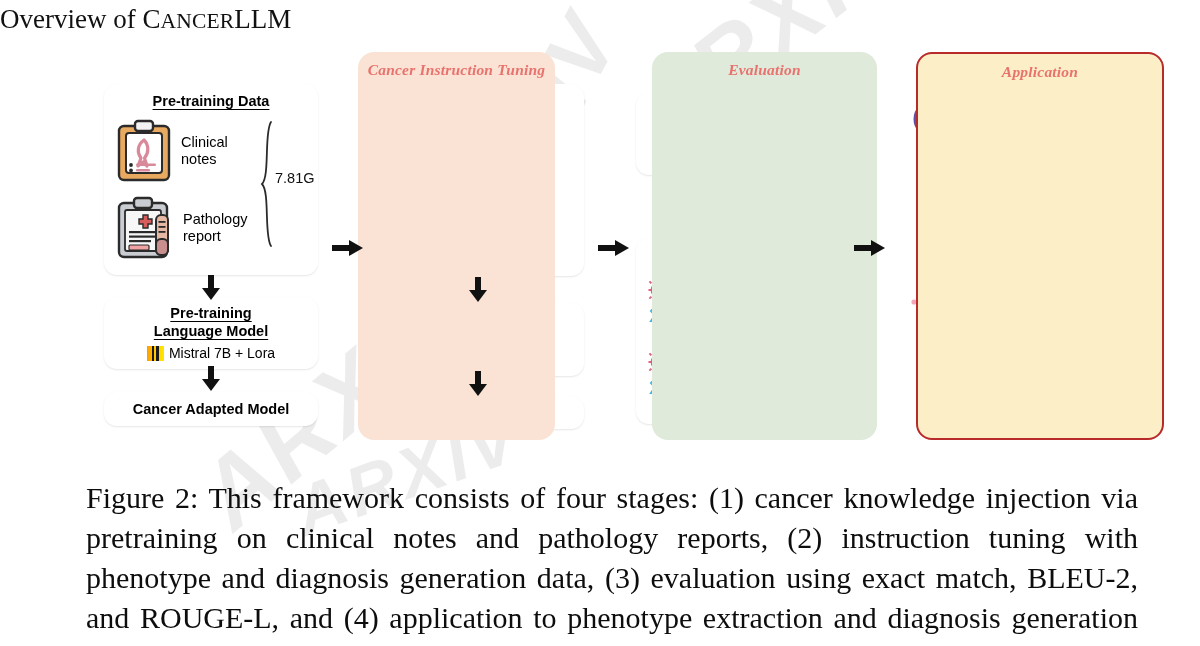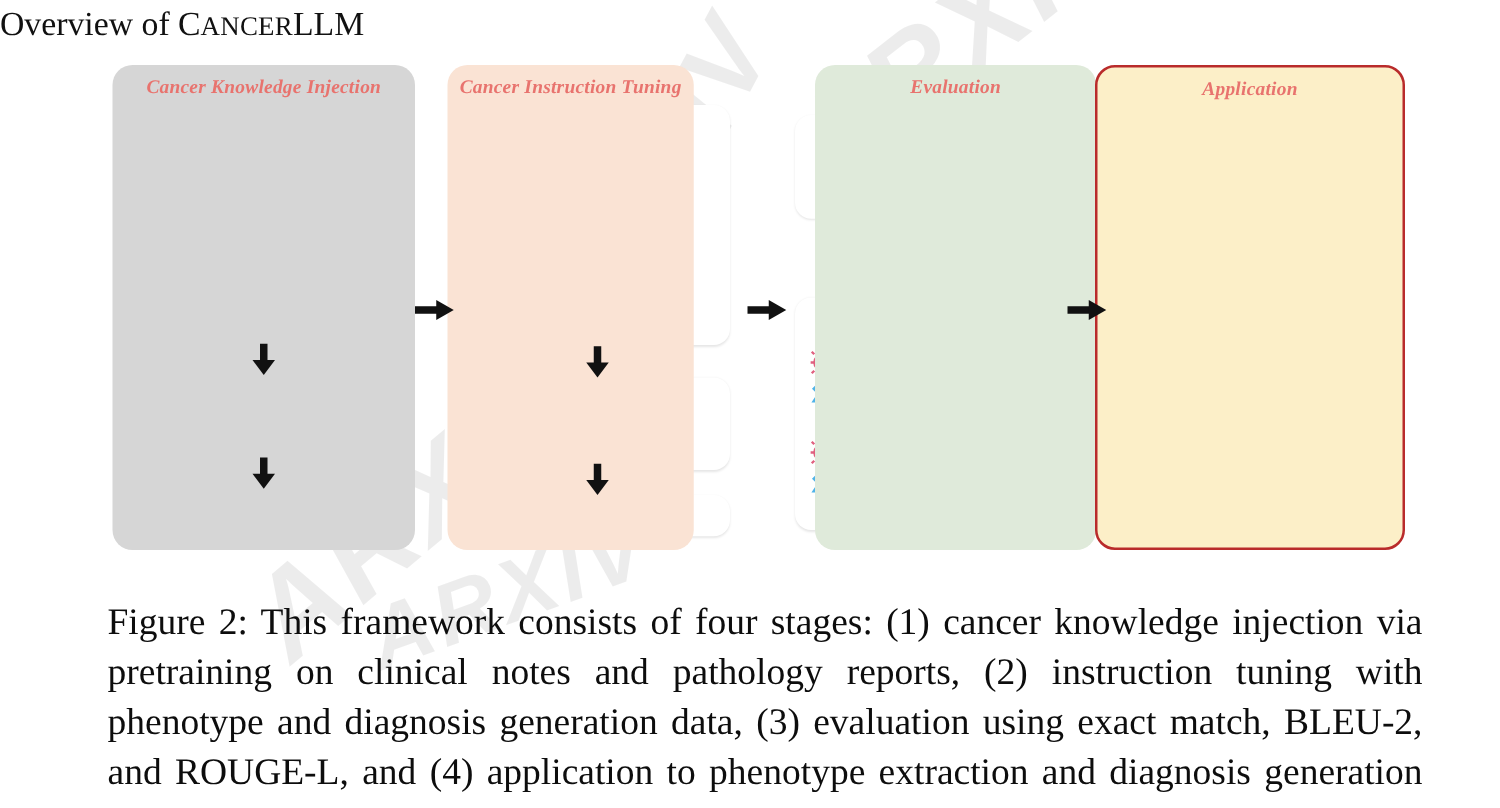--- a/index.html
+++ b/index.html
@@ -65,21 +65,21 @@
     color: #e8736e;
     font-size: 15.5px;
     margin-top: 9px;
     letter-spacing: 0.2px;
     white-space: nowrap;
   }
 
   #stage-knowledge   { left: 90px;  width: 242px; background: #d6d6d6; }
   #stage-instruction { left: 358px; width: 197px; background: #fae3d4; }
   #stage-evaluation  { left: 652px; width: 225px; background: #dfeada; }
-  #stage-application { left: 876px; width: 248px; background: #fcefc8;
+  #stage-application { left: 916px; width: 248px; background: #fcefc8;
                        border: 2.5px solid #b92b2b; }
 
   
   .card {
     position: absolute;
     background: #ffffff;
     border-radius: 13px;
     box-shadow: 0 1px 2px rgba(0,0,0,0.10);
   }
   .card-heading {
@@ -222,23 +222,20 @@
 
   <div class="watermark wm1">ARXIV</div>
   <div class="watermark wm2">ARXIV</div>
   <div class="watermark wm3">ARXIV</div>
   <div class="watermark wm4">ARXIV</div>
 
   <div id="fig-title">
     <span>Overview of </span><span class="smallcaps-first">C</span><span class="smallcaps">ANCER</span><span class="smallcaps-first">LLM</span>
   </div>
 
-  <div class="stage" id="stage-knowledge">
-    <div class="stage-title">Cancer Knowledge Injection</div>
-  </div>
 
   <div class="card" id="card-pretrain-data">
     <div class="card-heading" id="pretrain-data-heading">Pre-training Data</div>
 
     <div class="data-row" style="left:12px; top:36px;">
       <span>
         <svg width="56" height="62" viewBox="0 0 56 62">
           <rect x="3" y="6" width="50" height="54" rx="5" fill="#e8a961" stroke="#2b2b2b" stroke-width="2.4"></rect>
           <rect x="10" y="13" width="36" height="40" rx="3" fill="#ffffff" stroke="#2b2b2b" stroke-width="2"></rect>
           <rect x="19" y="1" width="18" height="10" rx="3" fill="#f2f2f2" stroke="#2b2b2b" stroke-width="2.4"></rect>

